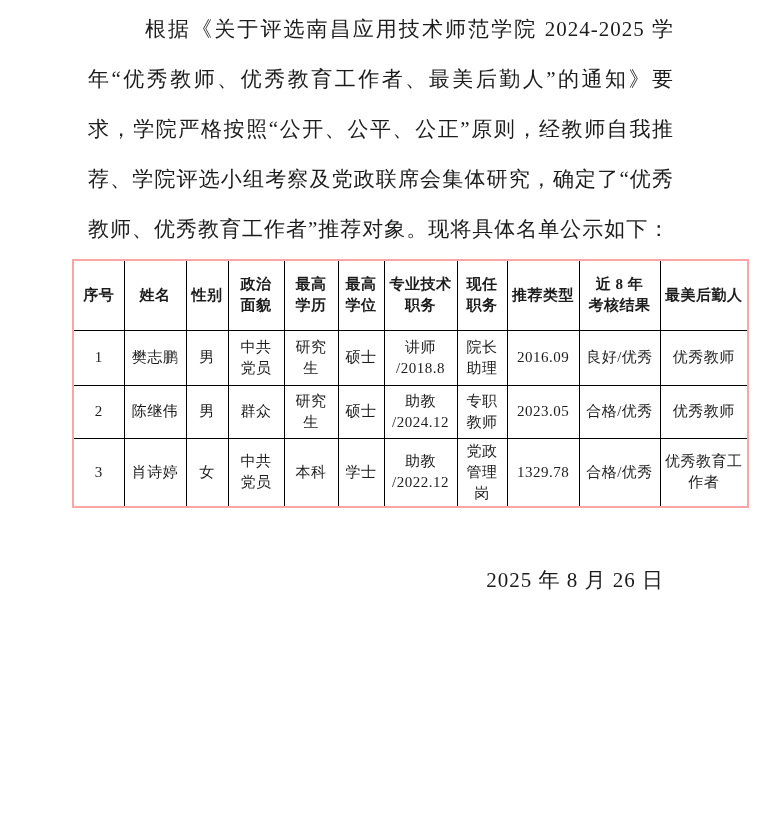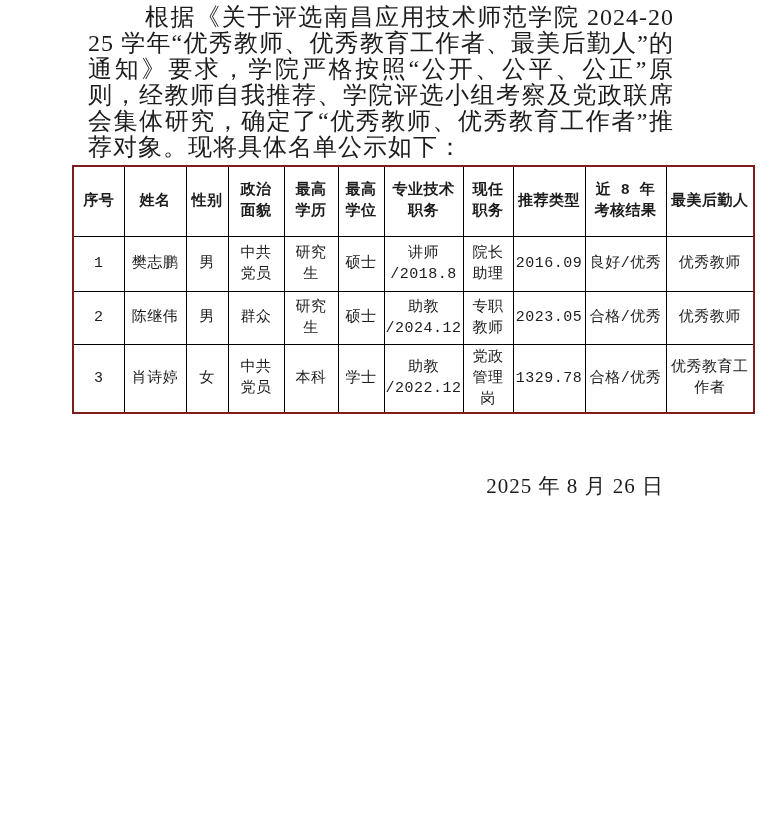--- a/index.html
+++ b/index.html
@@ -8,41 +8,40 @@
     background: #ffffff;
   }
   body {
     width: 782px;
     height: 817px;
     overflow: hidden;
     font-family: "Liberation Serif", "DejaVu Serif", serif;
     color: #1c1c1c;
   }
   .para {
-    font-size: 24px;
-    line-height: 26px;
+    font-size: 21px;
+    line-height: 50px;
     text-align: justify;
     letter-spacing: 1px;
     margin: 0 108px 0 88px;
     word-break: break-all;
   }
   .para-intro {
     margin-top: 4px;
     text-indent: 57px;
   }
   .para-notice {
     margin-top: 9px;
     text-indent: 38px;
   }
   table.roster {
     border-collapse: collapse;
     table-layout: fixed;
     margin: 5px 0 0 72px;
-    border: 2px solid #7f1d1d;
-    font-family: Liberation Mono, monospace;
+    border: 2px solid #fca5a5;
   }
   table.roster th,
   table.roster td {
     border: 1px solid #000;
     text-align: center;
     vertical-align: middle;
     font-size: 15px;
     line-height: 21px;
     padding: 2px 1px;
     white-space: pre-line;

